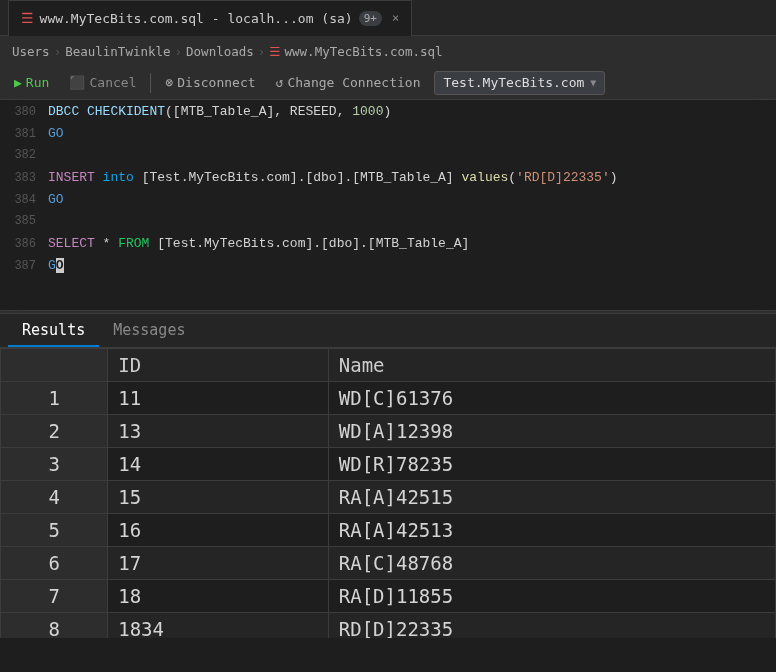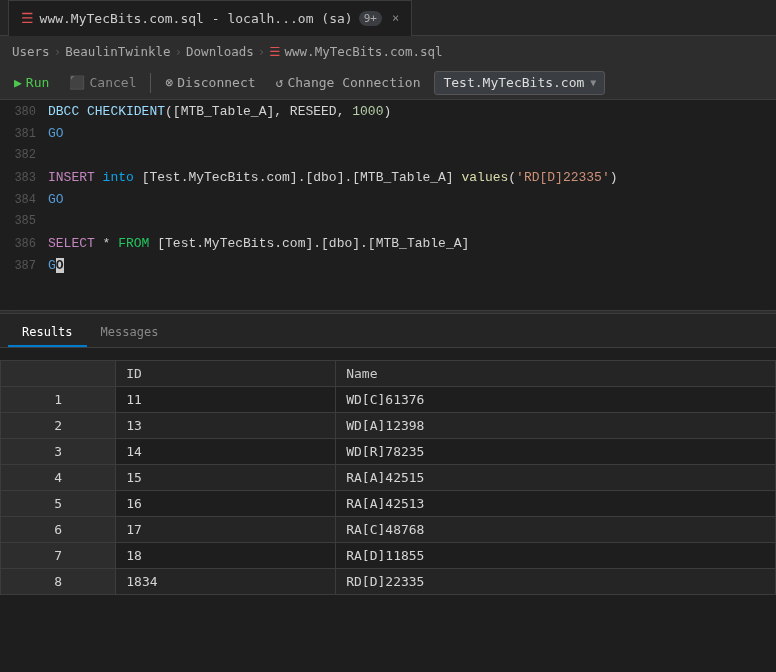--- a/index.html
+++ b/index.html
@@ -188,36 +188,35 @@
     .results-tabs {
       display: flex;
       background: #252526;
       border-bottom: 1px solid #3c3c3c;
       height: 34px;
       align-items: flex-end;
       padding: 0 8px;
     }
     .results-tab {
       padding: 6px 14px;
-      font-size: 12px;
+      font-size: 15px;
       cursor: pointer;
       color: #888;
       border-bottom: 2px solid transparent;
     }
     .results-tab.active {
       color: #fff;
       border-bottom: 2px solid #007acc;
     }
 
     
     .results-table {
       width: 100%;
       border-collapse: collapse;
-      font-size: 13px;
-      margin-top: 12px;
+      font-size: 19px;
     }
     .results-table th {
       background: #252526;
       color: #ccc;
       text-align: left;
       padding: 5px 10px;
       border: 1px solid #3c3c3c;
       font-weight: normal;
     }
     .results-table td {

